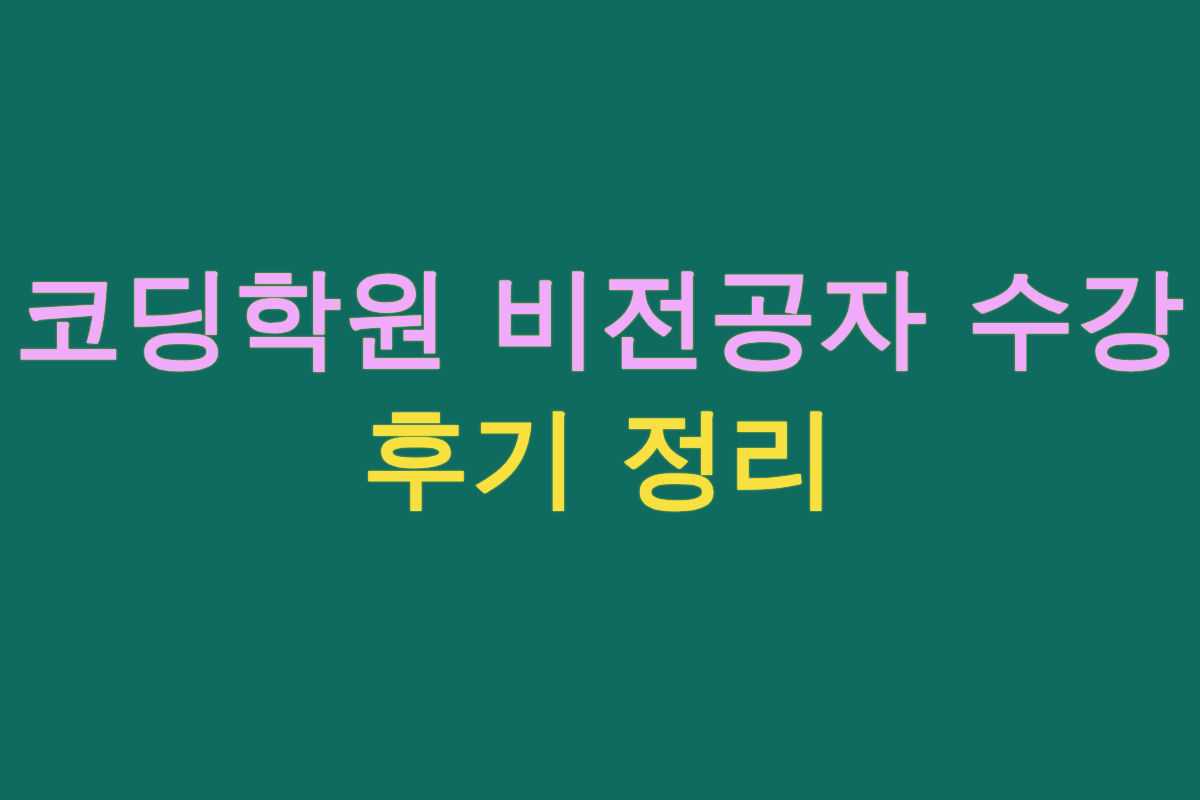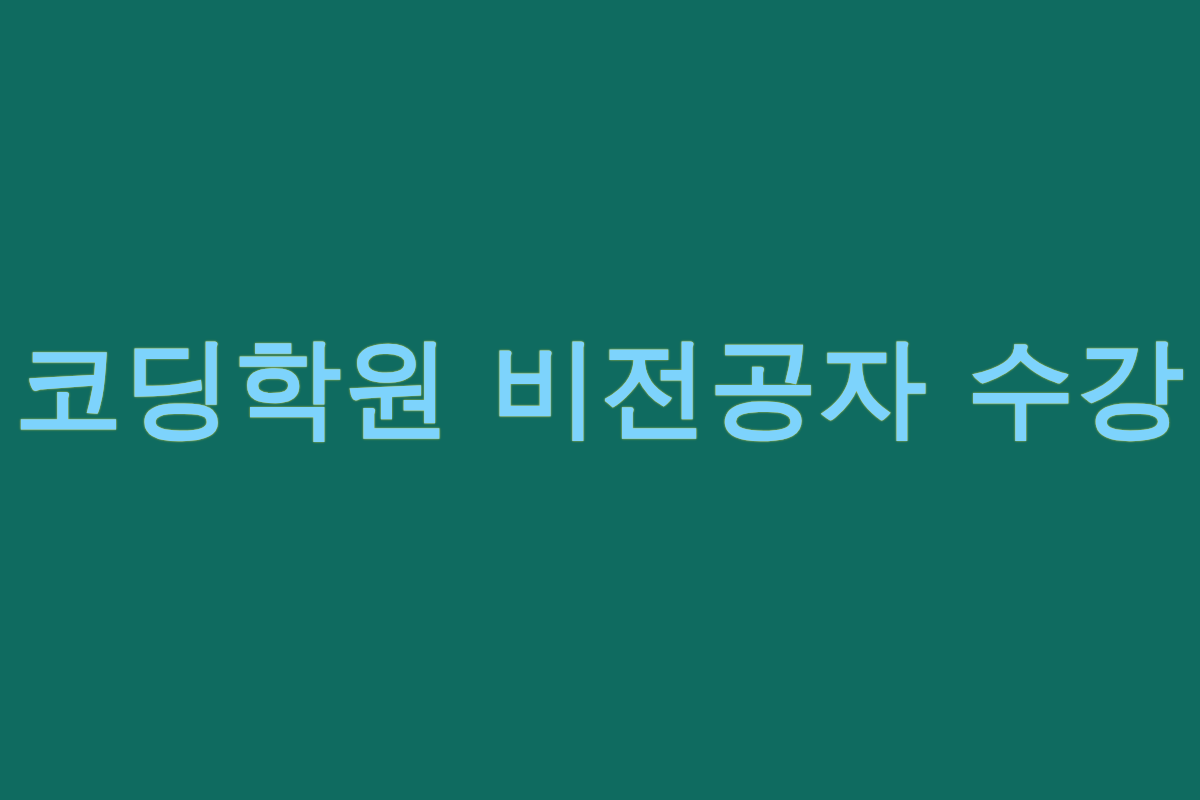--- a/index.html
+++ b/index.html
@@ -55,18 +55,19 @@
   .title-line-1 { }
   .title-line-2 { }
 </style>
 </head>
 <body>
 
 <div id="banner" style="background-color: rgb(15, 107, 96);">
 
   <div id="title-block">
 
-    <span class="title-line title-line-1" style="color: #7dd3fc;">코딩학원 비전공자 수강</span>
+    <span class="title-line title-line-1" style="color: #f0abfc;">코딩학원 비전공자 수강</span>
 
+    <span class="title-line title-line-2" style="color: rgb(247, 224, 64);">후기 정리</span>
 
   </div>
 
 </div>
 
 </body></html>

